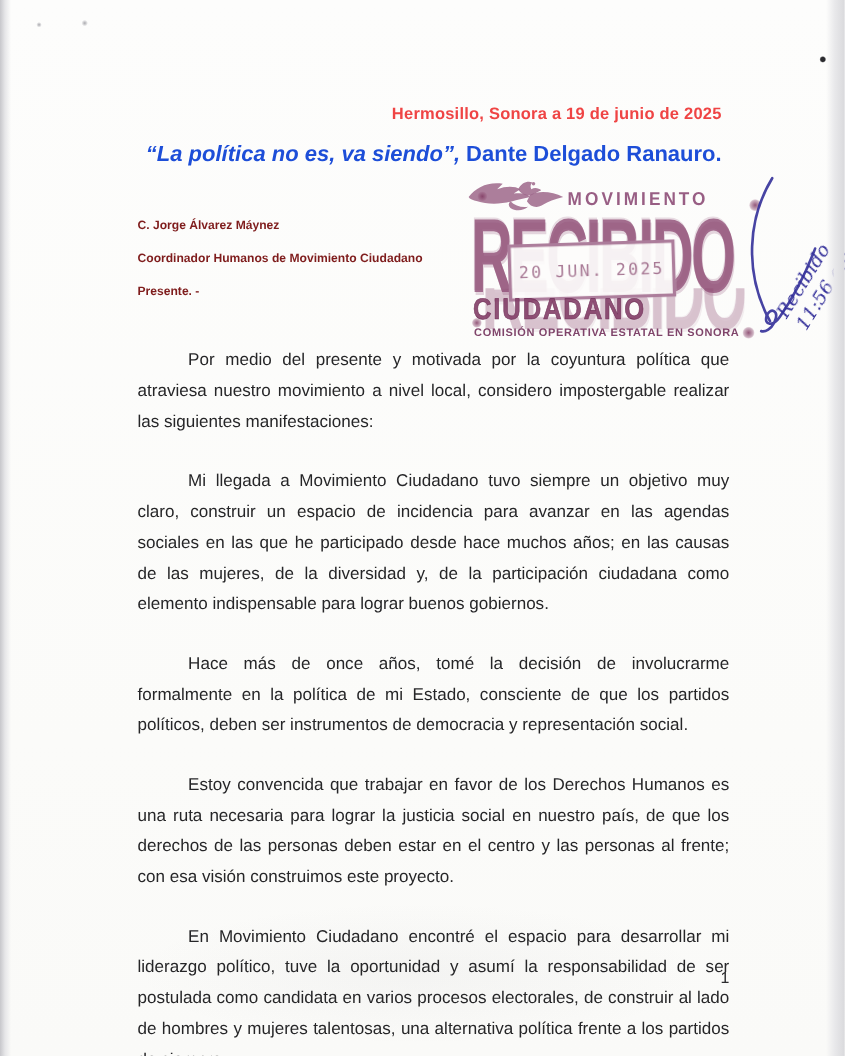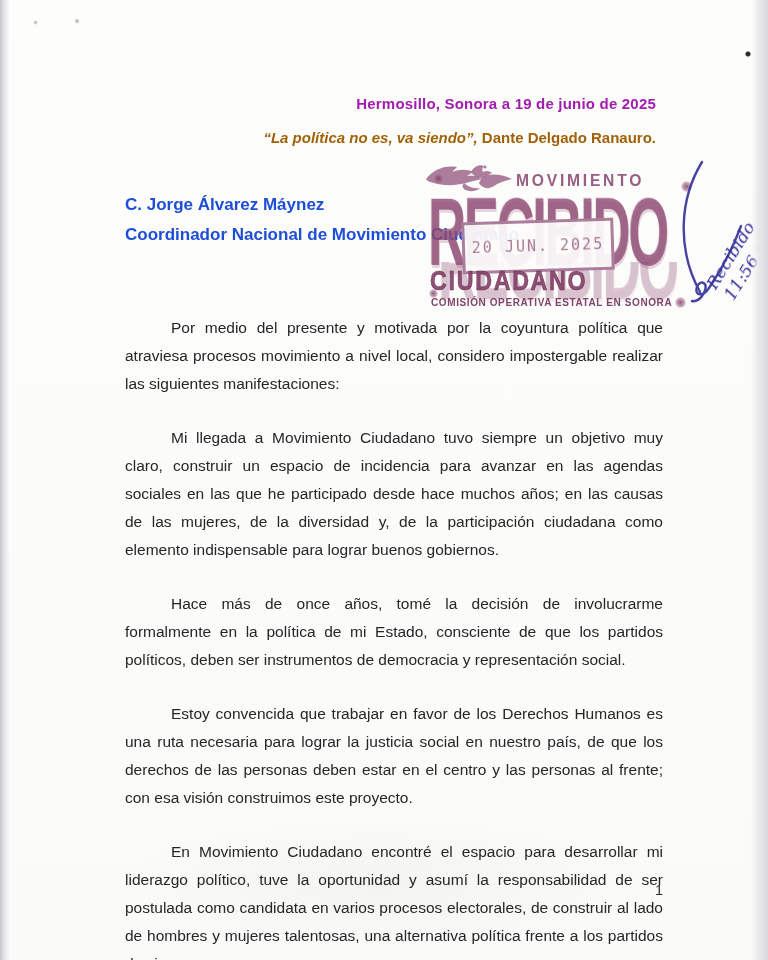--- a/index.html
+++ b/index.html
@@ -19,30 +19,30 @@
     background:linear-gradient(270deg,#d9d9dc 0%,#e9e9eb 55%,rgba(255,255,255,0) 100%);
     z-index:9;
   }
   .scan-shade{
     position:absolute;left:120px;top:820px;width:520px;height:130px;
     background:radial-gradient(ellipse at center,rgba(120,120,130,0.05),rgba(0,0,0,0) 70%);
     z-index:1;
   }
   .dateline{
     position:absolute;top:95px;right:112px;
-    font-size:15px;font-weight:700;color:#a21caf;letter-spacing:.2px;
+    font-size:15px;font-weight:700;color:#ef4444;letter-spacing:.2px;
   }
   .epigraph{
     position:absolute;top:129px;right:112px;
-    font-size:15px;font-weight:700;color:#a16207;white-space:nowrap;
+    font-size:20px;font-weight:700;color:#1d4ed8;white-space:nowrap;
   }
   .epigraph .q{font-style:italic;}
   .addressee{
     position:absolute;left:125px;top:190px;
-    font-size:17px;font-weight:700;color:#1d4ed8;line-height:30px;
+    font-size:11px;font-weight:700;color:#7f1d1d;line-height:30px;
   }
   .body-text{
     position:absolute;left:125px;top:314px;width:538px;
     font-size:15.5px;color:#262628;line-height:28px;
     text-align:justify;z-index:2;
   }
   .body-text p{margin:0 0 26px 0;text-indent:46px;}
   .page-number{
     position:absolute;left:655px;top:882px;
     font-size:14.5px;color:#2c2c2e;
@@ -122,21 +122,22 @@
 <div class="scan-shade"></div>
 
 <div class="dateline">Hermosillo, Sonora a 19 de junio de 2025</div>
 
 <div class="epigraph">
   <span class="q">“La política no es, va siendo”,</span><span> Dante Delgado Ranauro.</span>
 </div>
 
 <div class="addressee">
   <div>C. Jorge Álvarez Máynez</div>
-  <div>Coordinador Nacional de Movimiento Ciudadano</div>
+  <div>Coordinador Humanos de Movimiento Ciudadano</div>
+  <div>Presente. -</div>
 </div>
 
 <div class="stamp">
   <svg class="eagle" viewBox="0 0 92 38">
     <g fill="rgba(141,77,119,0.85)">
       <path d="M2,16 C9,7 20,2 33,4 L28,9 C36,6 44,6 49,9 L43,13 C50,12 55,13 58,16 L45,19 C33,23 19,23 10,20 C6,19 3,18 2,16 Z"></path>
       <path d="M47,9 C50,3 56,1 60,3 C58,5 58,7 59,9 C62,7 66,8 68,10 L60,14 C56,16 50,14 47,9 Z"></path>
       <path d="M58,14 C66,10 78,11 88,16 C80,18 74,20 70,23 C64,27 58,25 55,20 Z"></path>
       <path d="M40,20 C44,24 50,26 56,25 C52,29 44,29 40,26 C38,24 38,22 40,20 Z"></path>
       <circle cx="61" cy="4" r="1.6"></circle>
@@ -157,21 +158,21 @@
     <path d="M62,22 C40,58 36,108 60,152"></path>
     <path d="M101,86 C92,110 80,132 69,148 C63,157 54,156 57,147 C60,139 69,142 64,153 C61,159 56,162 52,161"></path>
   </g>
 </svg>
 <div class="handwriting-text">
   <div>Recibido</div>
   <div>11:56 am</div>
 </div>
 
 <div class="body-text">
-  <p>Por medio del presente y motivada por la coyuntura política que atraviesa procesos movimiento a nivel local, considero impostergable realizar las siguientes manifestaciones:</p>
+  <p>Por medio del presente y motivada por la coyuntura política que atraviesa nuestro movimiento a nivel local, considero impostergable realizar las siguientes manifestaciones:</p>
   <p>Mi llegada a Movimiento Ciudadano tuvo siempre un objetivo muy claro, construir un espacio de incidencia para avanzar en las agendas sociales en las que he participado desde hace muchos años; en las causas de las mujeres, de la diversidad y, de la participación ciudadana como elemento indispensable para lograr buenos gobiernos.</p>
   <p>Hace más de once años, tomé la decisión de involucrarme formalmente en la política de mi Estado, consciente de que los partidos políticos, deben ser instrumentos de democracia y representación social.</p>
   <p>Estoy convencida que trabajar en favor de los Derechos Humanos es una ruta necesaria para lograr la justicia social en nuestro país, de que los derechos de las personas deben estar en el centro y las personas al frente; con esa visión construimos este proyecto.</p>
   <p>En Movimiento Ciudadano encontré el espacio para desarrollar mi liderazgo político, tuve la oportunidad y asumí la responsabilidad de ser postulada como candidata en varios procesos electorales, de construir al lado de hombres y mujeres talentosas, una alternativa política frente a los partidos de siempre.</p>
 
 </div>
 
 <div class="page-number">1</div>
 
 <div class="speck gray" style="left:33px;top:20px;width:5px;height:5px;"></div>

